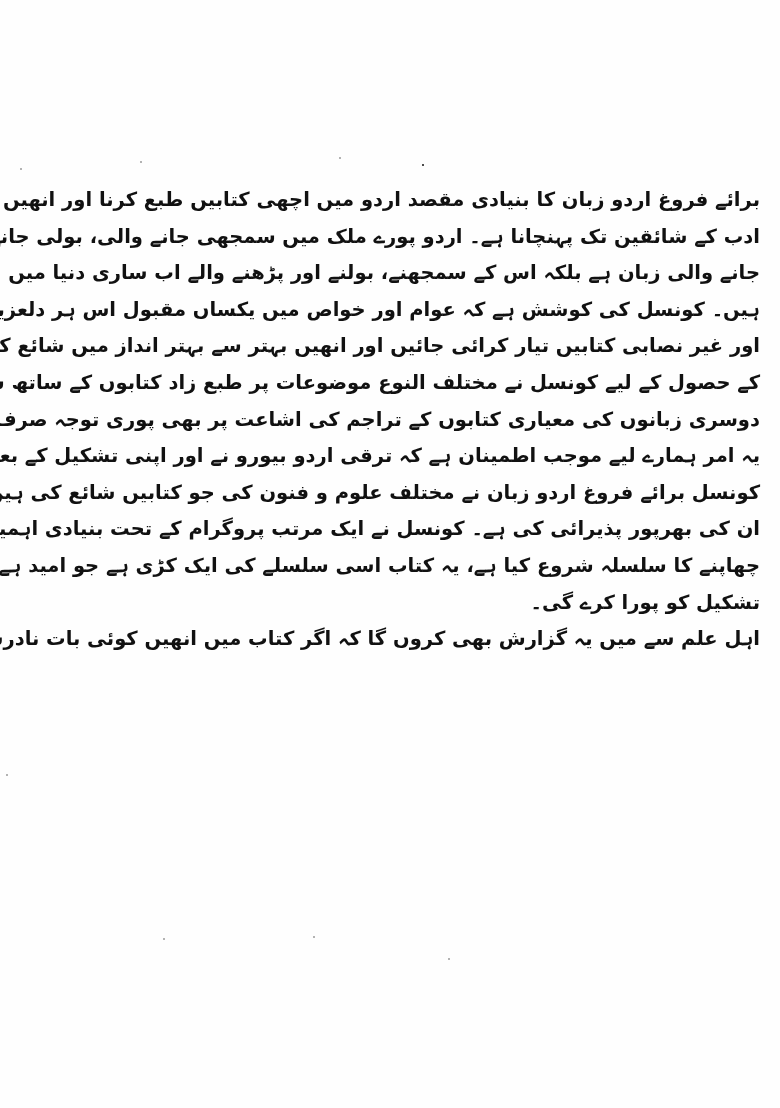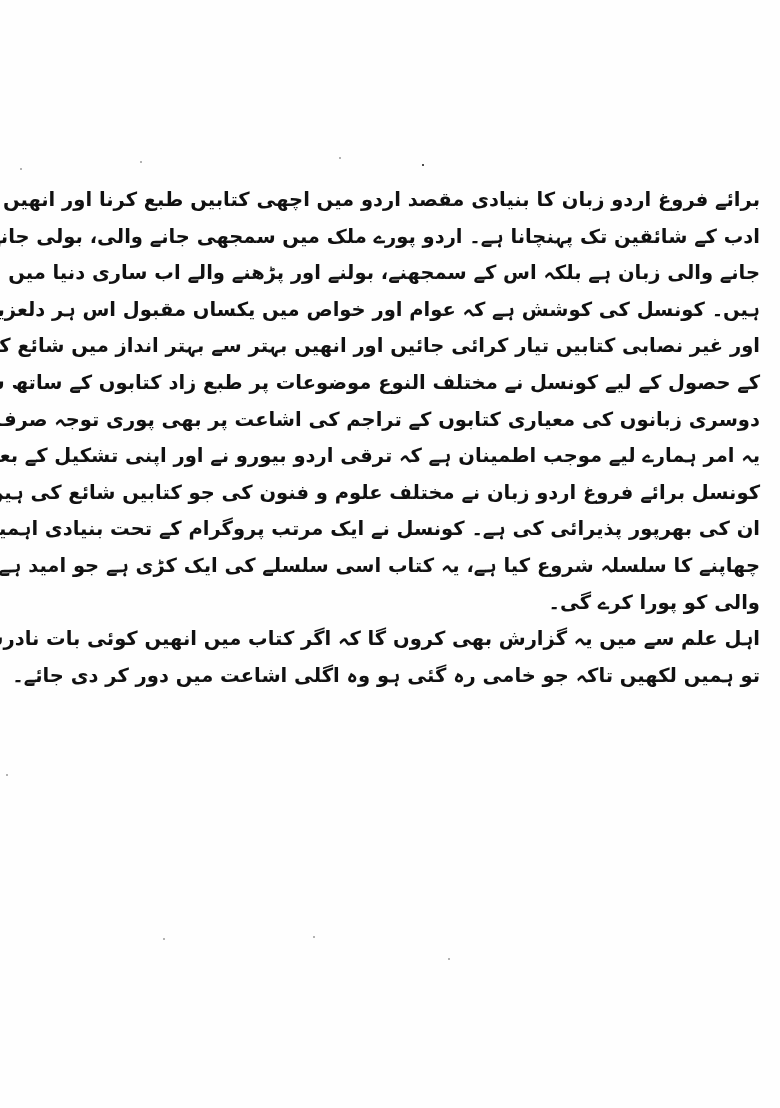--- a/index.html
+++ b/index.html
@@ -78,22 +78,21 @@
       <span class="line">اور غیر نصابی کتابیں تیار کرائی جائیں اور انھیں بہتر سے بہتر انداز میں شائع کیا جائے۔ اس مقصد</span>
       <span class="line">کے حصول کے لیے کونسل نے مختلف النوع موضوعات پر طبع زاد کتابوں کے ساتھ ساتھ تنقیدیں اور</span>
       <span class="line last">دوسری زبانوں کی معیاری کتابوں کے تراجم کی اشاعت پر بھی پوری توجہ صرف کی ہے۔</span>
     </div>
 
     <div class="paragraph">
       <span class="line">یہ امر ہمارے لیے موجب اطمینان ہے کہ ترقی اردو بیورو نے اور اپنی تشکیل کے بعد قومی</span>
       <span class="line">کونسل برائے فروغ اردو زبان نے مختلف علوم و فنون کی جو کتابیں شائع کی ہیں، اردو قارئین نے</span>
       <span class="line">ان کی بھرپور پذیرائی کی ہے۔ کونسل نے ایک مرتب پروگرام کے تحت بنیادی اہمیت کی کتابیں</span>
       <span class="line">چھاپنے کا سلسلہ شروع کیا ہے، یہ کتاب اسی سلسلے کی ایک کڑی ہے جو امید ہے کہ ایک اہم علمی</span>
-      <span class="line last">والی کو پورا کرے گی۔</span>
+      <span class="line last">تشکیل کو پورا کرے گی۔</span>
     </div>
 
     <div class="paragraph">
       <span class="line">اہل علم سے میں یہ گزارش بھی کروں گا کہ اگر کتاب میں انھیں کوئی بات نادرست نظر آئے</span>
-      <span class="line last">تو ہمیں لکھیں تاکہ جو خامی رہ گئی ہو وہ اگلی اشاعت میں دور کر دی جائے۔</span>
     </div>
 
   </div>
 </div>
 
 </body></html>

